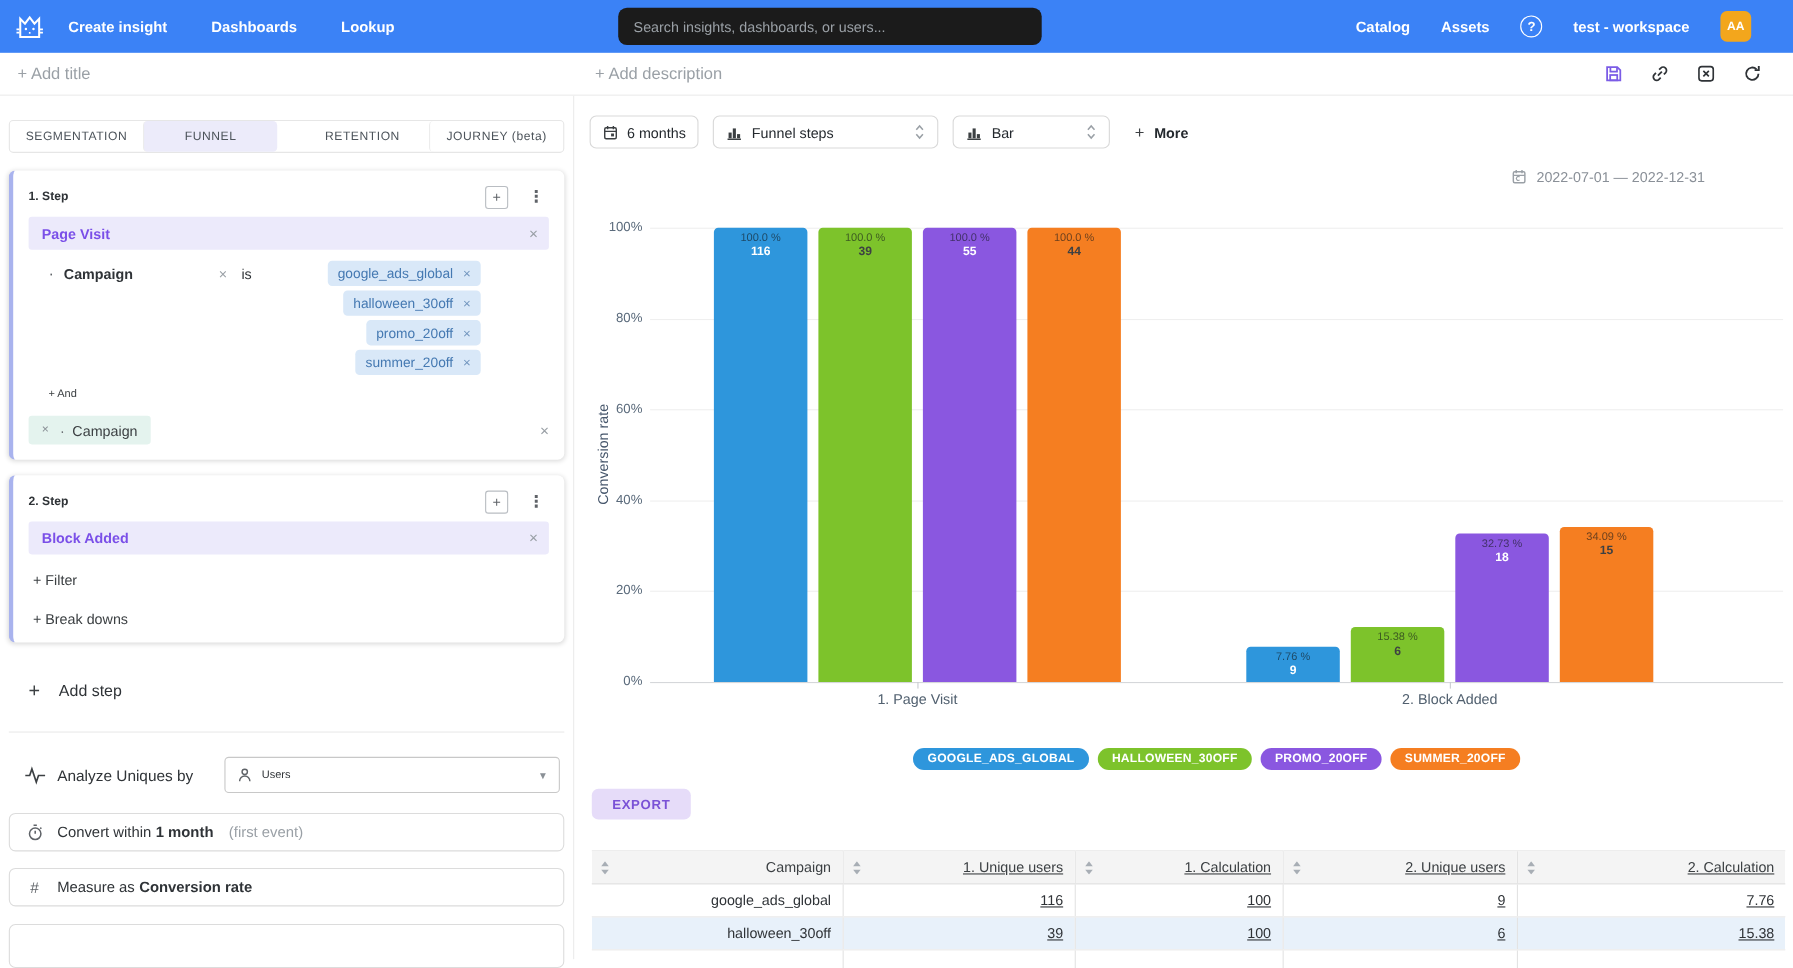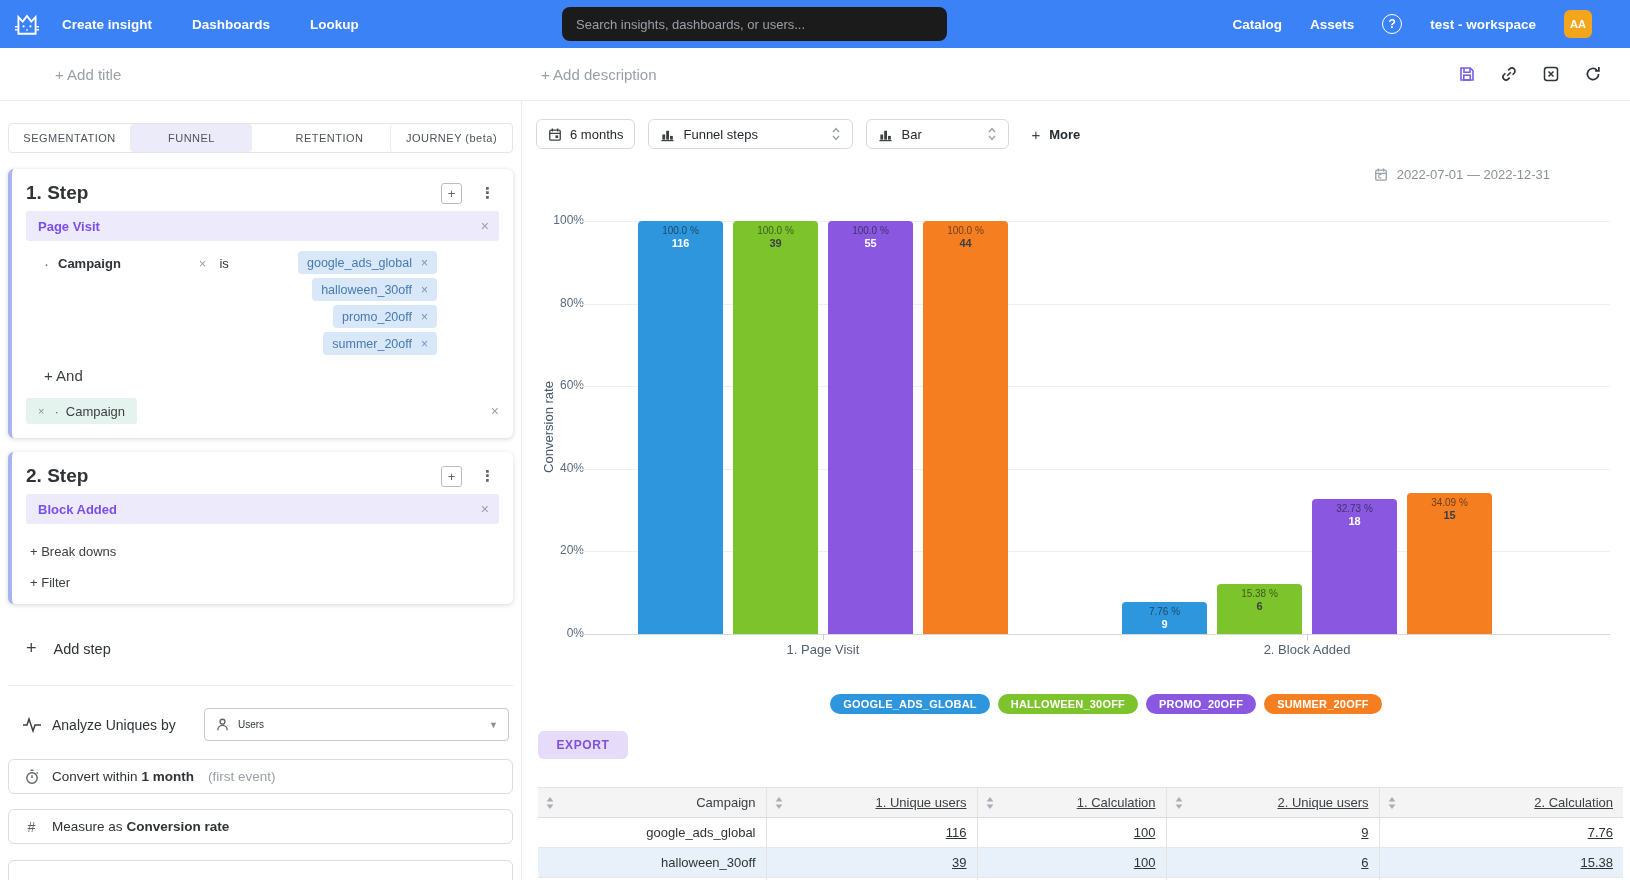--- a/index.html
+++ b/index.html
@@ -16,21 +16,21 @@
             display:flex; align-items:center; padding:0 14px; cursor:text; }
   .search span { color:#9aa0a6; font-size:13px; }
   .nav-right { position:absolute; right:0; top:0; height:48px; display:flex; align-items:center; gap:28px; padding-right:38px; }
   .help { width:20px; height:20px; border:1.6px solid #fff; border-radius:50%; color:#fff; font-size:12px; font-weight:700;
           display:flex; align-items:center; justify-content:center; cursor:pointer; }
   .workspace { color:#fff; font-size:13.5px; font-weight:700; }
   .avatar { width:28px; height:28px; background:#f3a61c; border-radius:6px; color:#fff; font-size:11px; font-weight:700;
             display:flex; align-items:center; justify-content:center; cursor:pointer; }
 
   
-  .titlebar { position:relative; height:53px; border-bottom:1px solid #ececec; display:flex; align-items:center;padding-left:39px; }
+  .titlebar { position:relative; height:39px; border-bottom:1px solid #ececec; display:flex; align-items:center; }
   .addtitle { margin-left:16px; color:#9aa0a6; font-size:15px; cursor:pointer; }
   .adddesc  { position:absolute; left:541px; color:#9aa0a6; font-size:15px; cursor:pointer; }
   .tb-icons { position:absolute; right:28px; display:flex; align-items:center; gap:24px; }
   .tb-icons .icn { width:18px; height:18px; cursor:pointer; display:flex; align-items:center; justify-content:center; }
 
   
   .main { display:flex; height:785px; }
   .left { width:521px; padding-left:8px; flex:none; }
   .right { flex:1; position:relative; border-left:1px solid #ececec; }
 
@@ -40,40 +40,40 @@
          color:#4d545b; cursor:pointer; border-radius:4px; }
   .tab + .tab { border-left:1px solid #ececec; }
   .tab.active { background:#ecebfa; font-weight:400; }
   .tab.active + .tab { border-left-color:transparent;padding-left:16px; }
 
   .card { width:505px; background:#fff; border-radius:6px; box-shadow:0 1px 5px rgba(0,0,0,.16);
           border-left:4px solid #a9b3ee; padding:10px 14px 14px; }
   .card1 { margin-top:16px; }
   .card2 { margin-top:14px; }
   .card-head { display:flex; align-items:center; height:28px; }
-  .step-title { font-size:19px; font-weight:700; color:#2f3337; }
+  .step-title { font-size:11px; font-weight:700; color:#2f3337; }
   .head-icons { margin-left:auto; display:flex; align-items:center; gap:18px; margin-right:4px; }
   .plusbox { width:21px; height:21px; border:1px solid #b9bdc2; border-radius:3px; color:#5f6368; font-size:13px;
              display:flex; align-items:center; justify-content:center; cursor:pointer; }
   .kebab { color:#5f6368; font-size:15px; font-weight:700; cursor:pointer; }
   .event-row { margin-top:4px; height:30px; background:#eceafb; border-radius:3px; display:flex; align-items:center;
                padding:0 10px 0 12px; cursor:pointer; }
   .event-name { color:#7a4fe8; font-size:13px; font-weight:700; }
   .row-x { margin-left:auto; color:#9aa0a6; font-size:14px; cursor:pointer; }
   .filter-row { margin-top:10px; display:flex; align-items:flex-start; }
   .f-left { display:flex; align-items:center; height:24px; margin-left:18px; }
   .bullet { color:#5f6368; font-size:15px; }
   .f-name { margin-left:9px; font-size:13px; font-weight:700; }
   .f-x { margin-left:78px; color:#9aa0a6; font-size:13px; cursor:pointer; }
   .f-op { margin-left:13px; font-size:13px; }
   .chips { margin-left:auto; margin-right:62px; display:flex; flex-direction:column; align-items:flex-end; gap:4px; }
   .chip { background:#d9e8f8; border-radius:4px; height:23px; display:flex; align-items:center; padding:0 9px;
           font-size:12.5px; color:#4579b2; cursor:pointer; white-space:nowrap; }
   .chip-x { margin-left:9px; color:#6f93bd; font-size:12px; cursor:pointer; }
-  .and-link { margin-top:12px; margin-left:18px; font-size:15px; color:#3c4043; cursor:pointer; }
+  .and-link { margin-top:12px; margin-left:18px; font-size:10px; color:#3c4043; cursor:pointer; }
   .breakdown-row { margin-top:14px; display:flex; align-items:center; }
   .bd-chip { background:#e4f3ee; border-radius:3px; height:26px; display:flex; align-items:center; padding:0 12px;
              font-size:13px; color:#3c4043; cursor:pointer; }
   .bd-x { color:#8a9096; font-size:11px; margin-right:10px; }
   .bd-dot { color:#5f6368; margin-right:7px; }
   .link-line { margin-top:16px; margin-left:4px; font-size:13px; color:#3c4043; cursor:pointer; }
   .link-line.second { margin-top:20px; }
 
   .addstep { margin-top:34px; margin-left:18px; display:flex; align-items:center; gap:17px; cursor:pointer; }
   .addstep .plus { font-size:18px; color:#3c4043; font-weight:400; }
@@ -105,21 +105,21 @@
   .sel-type { width:143px; }
   .updown { margin-left:auto; display:flex; }
   .more-btn { display:flex; align-items:center; gap:9px; margin-left:9px; cursor:pointer; }
   .more-btn .plus { font-size:15px; color:#3c4043; }
   .more-btn .lbl { font-size:13px; font-weight:700; color:#24292e; }
 
   .daterange { position:absolute; top:66px; right:80px; display:flex; align-items:center; gap:9px;
                color:#8a9098; font-size:13px; }
 
   .chart { position:absolute; top:110px; left:0; right:0; height:610px; }
-  .plot { position:absolute; left:58px; top:10px; width:1030px; height:413px; }
+  .plot { position:absolute; left:69px; top:10px; width:1030px; height:413px; }
   .grid { position:absolute; left:0; right:0; height:1px; background:#efefef; }
   .grid.axis { background:#d5d7da; }
   .ytick { position:absolute; left:0; width:62px; text-align:right; font-size:12px; color:#5b6b7c; }
   .ylabel { position:absolute; left:-178px; top:206px; width:413px; height:20px; text-align:center;
             transform:rotate(-90deg); color:#46566b; font-size:13px; }
   .bar { position:absolute; bottom:0; width:85px; border-radius:4px 4px 0 0; cursor:pointer; }
   .bar-lbl { position:absolute; top:3px; left:0; right:0; text-align:center; line-height:13px; }
   .bar-pct { font-size:10px; color:rgba(20,24,28,.62); }
   .bar-val { font-size:11px; font-weight:700; }
   .xlabel { position:absolute; top:421px; transform:translateX(-50%); font-size:13px; color:#51606f; white-space:nowrap; }
@@ -277,22 +277,22 @@
           </span>
           <span class="head-icons">
             <span class="plusbox">+</span>
             <span class="kebab">⋮</span>
           </span>
         </div>
         <div class="event-row">
           <span class="event-name">Block Added</span>
           <span class="row-x">×</span>
         </div>
+        <div class="link-line">+ Filter</div>
         <div class="link-line second">+ Break downs</div>
-        <div class="link-line">+ Filter</div>
       </div>
 
       <div class="addstep">
         <span class="plus">+</span>
         <span class="lbl">Add step</span>
       </div>
 
       <div class="divider"></div>
 
       <div class="an-row">

